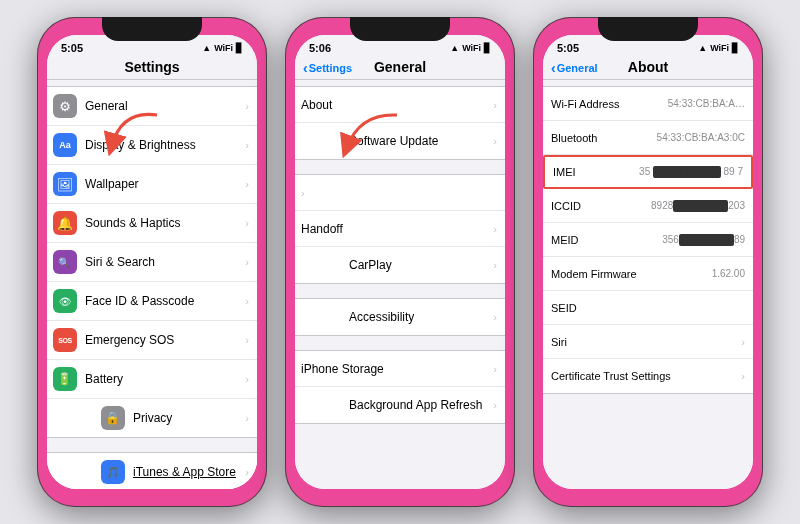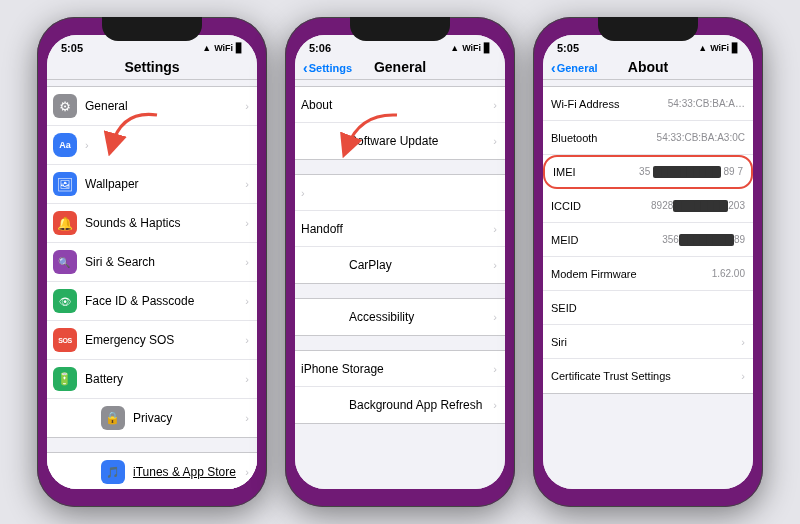--- a/index.html
+++ b/index.html
@@ -11,21 +11,21 @@
       align-items: center;
       justify-content: center;
       gap: 18px;
       font-family: -apple-system, BlinkMacSystemFont, 'Helvetica Neue', sans-serif;
       overflow: hidden;
     }
 
     .phone {
       width: 230px;
       height: 490px;
-      background: #701a75;
+      background: #ec4899;
       border-radius: 38px;
       position: relative;
       box-shadow: 0 8px 32px rgba(0,0,0,0.45), inset 0 0 0 1px #444;
       display: flex;
       flex-direction: column;
       align-items: center;
       padding: 0;
     }
 
     
@@ -160,21 +160,21 @@
       text-align: left;
     }
     .about-chevron {
       font-size: 11px;
       color: #c7c7cc;
       margin-left: 4px;
     }
 
     .imei-row {
       border: 2px solid #e74c3c !important;
-      border-radius: 14px;
+      border-radius: 2px;
     }
 
     .redacted {
       display: inline-block;
       background: #333;
       color: #333;
       border-radius: 2px;
       font-size: 9px;
       padding: 1px 2px;
     }
@@ -205,21 +205,22 @@
     </div>
 
     <div class="settings-list">
       <div class="section-group">
         <div class="settings-row">
           <div class="row-icon" style="background:#8e8e93;">⚙</div>
           <span class="row-text">General</span>
           <span class="row-chevron">›</span>
         </div>
         <div class="settings-row">
-          <div class="row-icon" style="background:#3478f6; font-size:9px; font-weight:700;border-radius:8px;">Aa</div>
+          <div class="row-icon" style="background:#3478f6; font-size:9px; font-weight:700;">Aa</div>
+          <span class="row-text">Display &amp; Brightness</span>
           <span class="row-chevron">›</span>
         </div>
         <div class="settings-row">
           <div class="row-icon" style="background:#3478f6;">🖼</div>
           <span class="row-text">Wallpaper</span>
           <span class="row-chevron">›</span>
         </div>
         <div class="settings-row">
           <div class="row-icon" style="background:#e74c3c;">🔔</div>
           <span class="row-text">Sounds &amp; Haptics</span>

